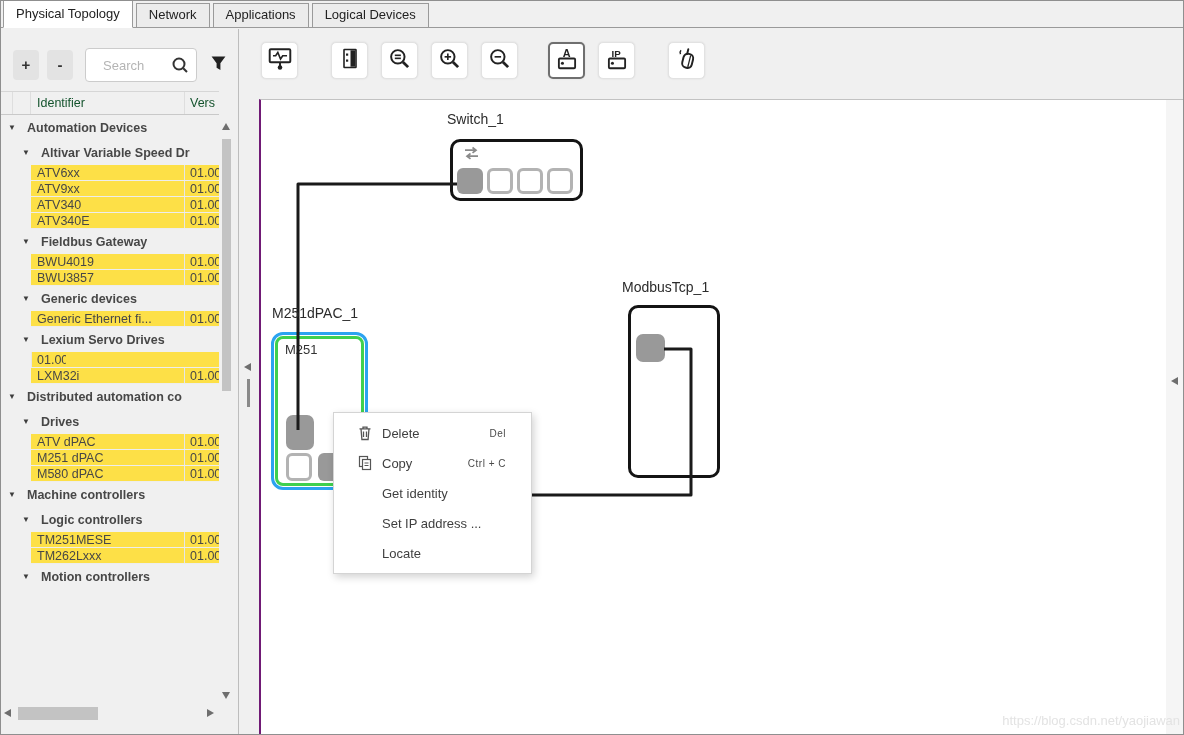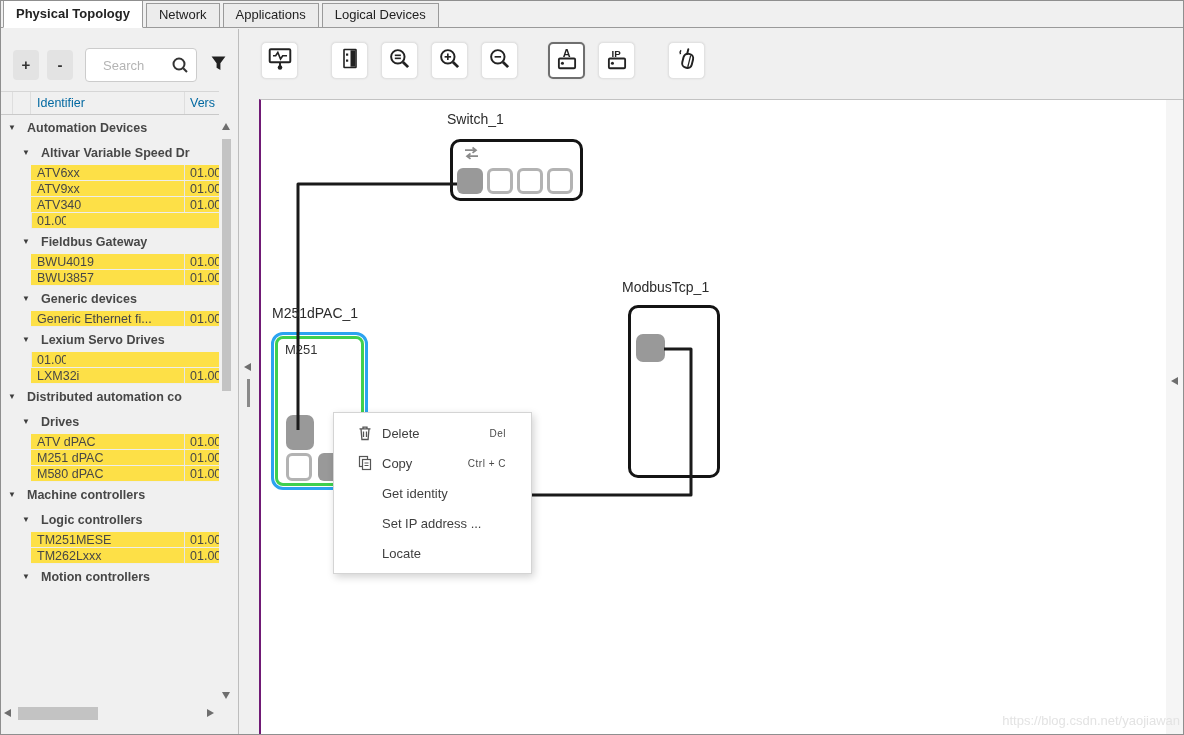--- a/index.html
+++ b/index.html
@@ -2,36 +2,36 @@
 <html style="--selection-blue: #2ba3f0; --selection-green: #3fd04f; --port-gray: #999999; --wire: #1a1a1a;"><head>
 <meta charset="utf-8">
 <style>
   * { margin:0; padding:0; box-sizing:border-box; }
   html,body { width:1184px; height:735px; font-family:"Liberation Sans", sans-serif; background:#fff; }
   .window { position:relative; width:1184px; height:735px; background:#f0f0f0; border:1px solid #8f8f8f; overflow:hidden; }
 
   
   .tabbar { position:absolute; top:0; left:0; right:0; height:27px; border-bottom:1px solid #9a9a9a; display:flex; align-items:flex-end; padding-left:2px; z-index:20; }
   .tab { height:24px; line-height:22px; padding:0 12px; font-size:13px; color:#222; background:#ececec; border:1px solid #9a9a9a; border-bottom:none; margin-right:3px; white-space:nowrap; cursor:default; }
-  .tab.active { height:28px; line-height:26px; font-weight:bold; background:#fff; margin-bottom:-1px; border-bottom:1px solid #fff; }
+  .tab.active { height:28px; line-height:26px; font-weight:normal; background:#fff; margin-bottom:-1px; border-bottom:1px solid #fff; }
 
   
   .main { position:absolute; top:28px; left:0; right:0; bottom:0; display:flex; }
 
   
   .sidebar { position:relative; width:238px; flex:none; background:#f0f0f0; border-right:1px solid #bdbdbd; overflow:hidden; }
   .side-toolbar { position:absolute; top:19px; left:12px; display:flex; align-items:center; }
   .btn-small { width:26px; height:30px; background:#e3e3e3; border:none; border-radius:4px; font-size:15px; font-weight:bold; color:#333; margin-right:8px; line-height:28px; text-align:center; }
   .search-box { position:relative; width:112px; height:34px; background:#fff; border:1px solid #ccc; border-radius:4px; margin-left:4px; margin-right:8px; display:flex; align-items:center;justify-content:center; }
   .search-box input { border:none; outline:none; width:78px; font-size:13px; color:#444; padding-left:10px; background:transparent; font-family:"Liberation Sans",sans-serif; }
   .search-box input::placeholder { color:#b4b4b4; }
   .search-glyph { margin-left:0px; display:flex; }
   .filter-btn { width:26px; height:32px; background:transparent; border:none; display:flex; align-items:center; justify-content:center; }
 
-  .side-header { position:absolute; top:62px; left:0; width:218px; height:24px; border-top:1px solid #d6d6d6; border-bottom:1px solid #c9c9c9; display:flex; align-items:center; font-size:12.5px; color:#0369a1; background:#f0f0f0; }
+  .side-header { position:absolute; top:62px; left:0; width:218px; height:24px; border-top:1px solid #d6d6d6; border-bottom:1px solid #c9c9c9; display:flex; align-items:center; font-size:12.5px; color:#14532d; background:#f0f0f0; }
   .col-sp1 { width:12px; height:100%; border-right:1px solid #dedede; }
   .col-sp2 { width:18px; height:100%; border-right:1px solid #dedede; }
   .col-id { flex:1; padding-left:6px; }
   .col-ver { width:35px; height:100%; border-left:1px solid #dedede; padding-left:5px; overflow:hidden; white-space:nowrap; display:flex; align-items:center; }
 
   .tree { position:absolute; top:86px; left:0; width:218px; bottom:33px; overflow:hidden; font-size:12.5px; color:#474747; }
   .group { display:flex; align-items:center; height:25px; font-weight:bold; white-space:nowrap; overflow:hidden; }
   .group .caret { width:14px; text-align:center; font-size:8px; color:#3d3d3d; flex:none; }
   .group.lvl0 { padding-left:4px; }
   .group.lvl1 { padding-left:18px; }
@@ -155,20 +155,21 @@
           </div>
           <div class="leaf">
             <span class="lname">ATV9xx</span>
             <span class="lver">01.00</span>
           </div>
           <div class="leaf">
             <span class="lname">ATV340</span>
             <span class="lver">01.00</span>
           </div>
           <div class="leaf">
+            <span class="lname">ATV340E</span>
             <span class="lver">01.00</span>
           </div>
           <div class="group lvl1">
             <span class="caret">▼</span>
             <span class="glabel">Fieldbus Gateway</span>
           </div>
           <div class="leaf">
             <span class="lname">BWU4019</span>
             <span class="lver">01.00</span>
           </div>

